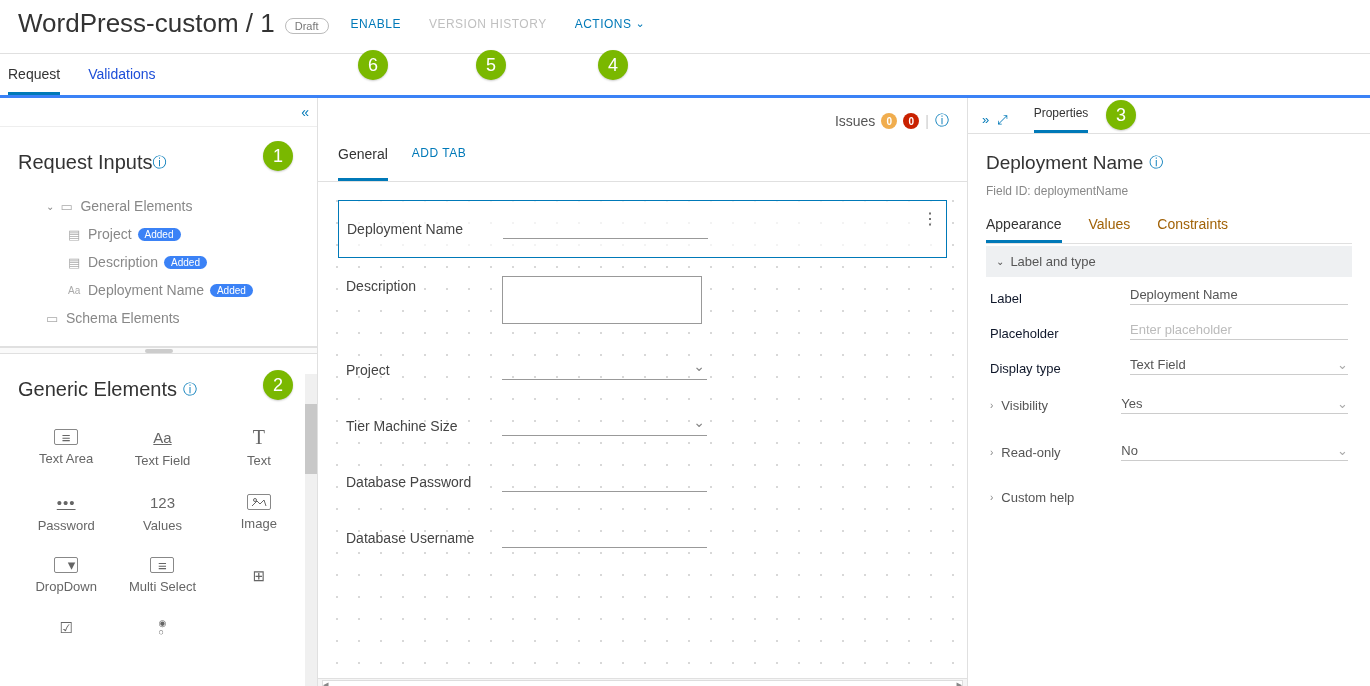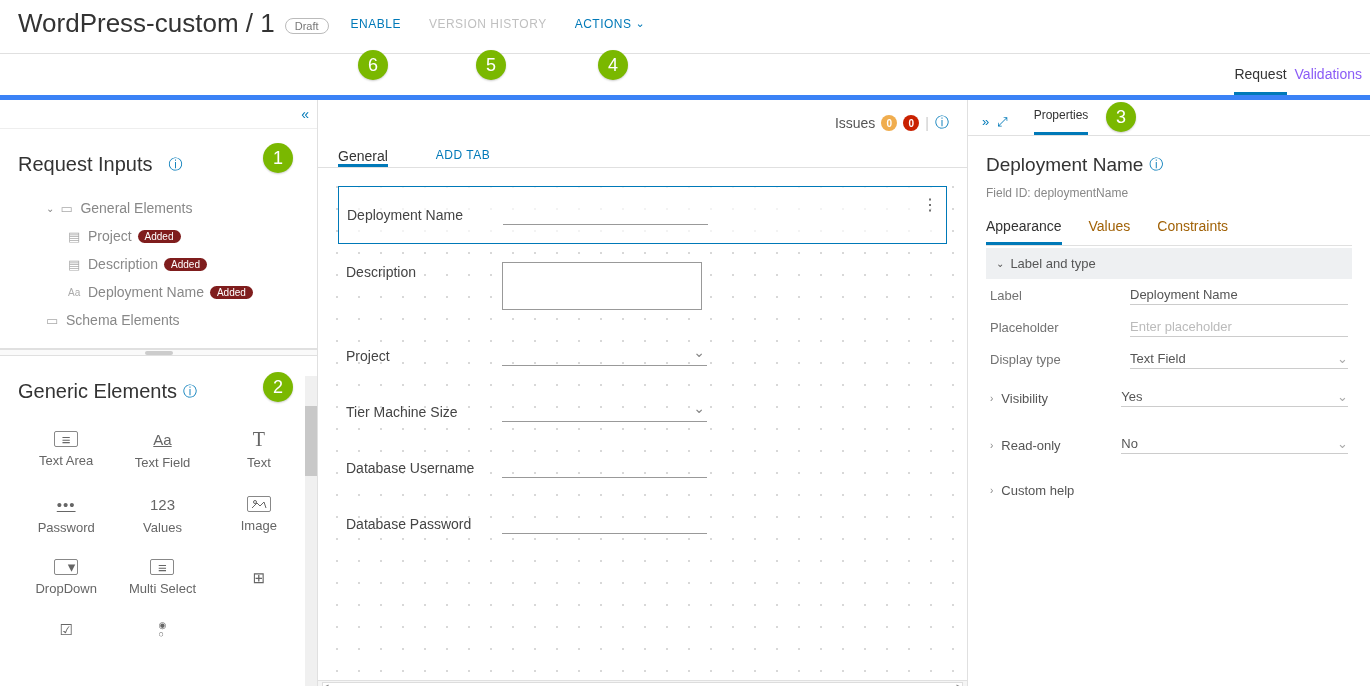--- a/index.html
+++ b/index.html
@@ -8,39 +8,39 @@
 
 .header { display: flex; align-items: center; padding: 8px 18px 14px; border-bottom: 1px solid #e0e0e0; }
 .title { font-size: 26px; font-weight: 300; color: #333; display: flex; align-items: center; }
 .badge-draft { font-size: 11px; border: 1px solid #bbb; color: #777; border-radius: 10px; padding: 1px 9px; margin-left: 10px; margin-right: 22px; position: relative; top: 2px; }
 .hdr-link { font-size: 12px; letter-spacing: 0.5px; font-weight: 400; margin-right: 28px; cursor: pointer; }
 .hdr-enable { color: #0079b8; }
 .hdr-disabled { color: #c0c0c0; }
 .hdr-actions { color: #0079b8; display: inline-flex; align-items: center; }
 
 
-.subtabs { display: flex; gap: 8px; padding: 12px 8px 0; border-bottom: 5px solid #3b82f6; justify-content: flex-end; }
-.subtab { padding-bottom: 10px; font-size: 14px; color: #8b5cf6; cursor: pointer; }
+.subtabs { display: flex; gap: 28px; padding: 12px 8px 0; border-bottom: 3px solid #3b82f6; }
+.subtab { padding-bottom: 10px; font-size: 14px; color: #1d4ed8; cursor: pointer; }
 .subtab.active { color: #333; border-bottom: 3px solid #0079b8; }
 
 
 .main { display: flex; height: calc(686px - 90px); }
 
 
 .left { width: 318px; border-right: 1px solid #e0e0e0; display: flex; flex-direction: column; }
 .collapse-row { display: flex; justify-content: flex-end; padding: 6px 8px; border-bottom: 1px solid #eee; }
 .collapse-icon { color: #0079b8; font-size: 14px; cursor: pointer; }
 .left-section { border-bottom: 1px solid #e0e0e0; padding: 24px 18px 14px; position: relative; }
-.left-section h2 { font-size: 20px; font-weight: 400; color: #333; display: flex; align-items: center; gap: 16px; }
+.left-section h2 { font-size: 20px; font-weight: 400; color: #333; display: flex; align-items: center; gap: 0; }
 .help-icon { color: #0079b8; font-size: 14px; }
 .tree { margin-top: 18px; font-size: 14px; color: #888; }
 .tree-row { display: flex; align-items: center; gap: 6px; padding: 6px 0; }
 .tree-row.indent1 { padding-left: 28px; }
 .tree-row.indent2 { padding-left: 50px; }
-.added-tag { background: #7f1d1d; color: #fff; font-size: 10px; border-radius: 8px; padding: 1px 7px; }
+.added-tag { background: #3b82f6; color: #fff; font-size: 10px; border-radius: 8px; padding: 1px 7px; }
 .folder-icon, .item-icon { color: #aaa; font-size: 13px; width: 14px; display: inline-block; }
 .chev { color: #888; font-size: 10px; }
 
 .resizer { height: 7px; background: #fafafa; border-top: 1px solid #e0e0e0; border-bottom: 1px solid #e0e0e0; position: relative; }
 .resizer::after { content: ""; position: absolute; left: 50%; top: 1px; transform: translateX(-50%); width: 28px; height: 4px; background: #ccc; border-radius: 2px; }
 
 .generic-section { padding: 24px 10px 10px 18px; position: relative; flex: 1; overflow: hidden; }
 .generic-section h2 { font-size: 20px; font-weight: 400; color: #333; display: flex; align-items: center; gap: 6px; margin-bottom: 16px; }
 .grid { display: grid; grid-template-columns: repeat(3, 1fr); gap: 4px 0; }
 .palette-item { display: flex; flex-direction: column; align-items: center; justify-content: center; padding: 10px 2px; cursor: pointer; }
@@ -54,23 +54,23 @@
 .num-circle { position: absolute; width: 30px; height: 30px; border-radius: 50%; background: #7ab800; color: #fff; font-size: 18px; font-weight: 400; display: flex; align-items: center; justify-content: center; z-index: 20; box-shadow: 0 1px 2px rgba(0,0,0,0.2); }
 
 
 .canvas-wrap { flex: 1; border-right: 1px solid #e0e0e0; display: flex; flex-direction: column; position: relative; }
 .issues-row { display: flex; justify-content: flex-end; align-items: center; padding: 14px 18px 0; gap: 6px; font-size: 14px; color: #555; }
 .issue-badge { display: inline-flex; align-items: center; justify-content: center; width: 16px; height: 16px; border-radius: 50%; color: #fff; font-size: 10px; font-weight: 600; }
 .issue-warn { background: #f0ad4e; }
 .issue-err { background: #c92100; }
 .issue-sep { color: #ccc; }
 .canvas-tabs { display: flex; gap: 24px; padding: 16px 20px 0; border-bottom: 1px solid #e0e0e0; }
-.ctab { padding-bottom: 0; font-size: 14px; cursor: pointer; }
+.ctab { padding-bottom: 16px; font-size: 14px; cursor: pointer; }
 .ctab.active { color: #333; border-bottom: 3px solid #0079b8; }
-.ctab.add { color: #0079b8; font-size: 12px; letter-spacing: 0.5px; margin-left: 24px; }
+.ctab.add { color: #0079b8; font-size: 12px; letter-spacing: 0.5px; }
 
 .canvas { flex: 1; overflow: auto; position: relative; background: #fff; }
 .dots { position: absolute; inset: 0; background-image: radial-gradient(#d8d8d8 1px, transparent 1px); background-size: 22px 22px; background-position: 8px 8px; }
 .form-area { position: relative; padding: 18px 20px; }
 .field-row { display: flex; align-items: flex-start; padding: 18px 8px; min-height: 56px; position: relative; }
 .field-row.selected { border: 1px solid #0079b8; background: rgba(255,255,255,0.7); }
 .field-label { width: 150px; font-size: 14px; color: #444; padding-top: 2px; }
 .field-input-line { border-bottom: 1px solid #999; width: 205px; height: 20px; margin-left: 6px; position: relative; }
 .field-input-line.with-chev::after { content: "⌄"; position: absolute; right: 2px; top: -2px; color: #888; font-size: 14px; }
 .field-textarea { border: 1px solid #999; width: 200px; height: 48px; margin-left: 6px; resize: both; background: #fff; }
@@ -86,21 +86,21 @@
 .right-icons { display: flex; gap: 8px; color: #0079b8; font-size: 13px; }
 .right-tab { margin-left: 26px; padding-bottom: 10px; font-size: 12px; color: #333; border-bottom: 3px solid #0079b8; }
 .right-body { padding: 18px 18px; }
 .right-body h3 { font-size: 19px; font-weight: 400; color: #333; display: flex; align-items: center; gap: 6px; }
 .field-id { font-size: 12px; color: #888; margin-top: 10px; }
 .prop-tabs { display: flex; gap: 27px; margin-top: 18px; border-bottom: 1px solid #e0e0e0; }
 .ptab { padding-bottom: 8px; font-size: 14px; color: #a16207; cursor: pointer; }
 .ptab.active { color: #333; border-bottom: 3px solid #0079b8; }
 .section-hdr { background: #eef0f2; padding: 8px 10px; margin-top: 2px; font-size: 13px; display: flex; align-items: center; gap: 6px; }
 .prop-row { display: flex; align-items: center; padding: 6px 4px; font-size: 13px; }
-.prop-label { width: 140px; color: #737373; }
+.prop-label { width: 140px; color: #0f172a; margin-top: 8px; }
 .prop-input { flex: 1; border: none; border-bottom: 1px solid #ccc; padding: 2px 0; font-size: 13px; color: #555; outline: none; }
 .prop-input::placeholder { color: #bbb; }
 .prop-select { flex: 1; display: flex; justify-content: space-between; border-bottom: 1px solid #ccc; padding: 2px 0; color: #555; }
 .collapsed-row { display: flex; align-items: center; padding: 14px 4px; font-size: 13px; border-bottom: 1px solid transparent; }
 .collapsed-row .chev2 { color: #888; font-size: 10px; margin-right: 8px; }
 .collapsed-row .clabel { width: 120px; color: #555; }
 .collapsed-row .cval { flex: 1; border-bottom: 1px solid #ccc; display: flex; justify-content: space-between; padding-bottom: 2px; }
 
 svg { display: block; }
 </style>
@@ -258,25 +258,25 @@
         </div>
         <div class="field-row">
           <div class="field-label">Project</div>
           <div class="field-input-line with-chev"></div>
         </div>
         <div class="field-row">
           <div class="field-label">Tier Machine Size</div>
           <div class="field-input-line with-chev"></div>
         </div>
         <div class="field-row">
+          <div class="field-label">Database Password</div>
+          <div class="field-input-line"></div>
+        </div>
+        <div class="field-row">
           <div class="field-label">Database Username</div>
-          <div class="field-input-line"></div>
-        </div>
-        <div class="field-row">
-          <div class="field-label">Database Password</div>
           <div class="field-input-line"></div>
         </div>
       </div>
     </div>
     <div class="hscroll">
         <div class="hscroll-track"></div>
       </div>
   </div>
 
   <div class="right">

